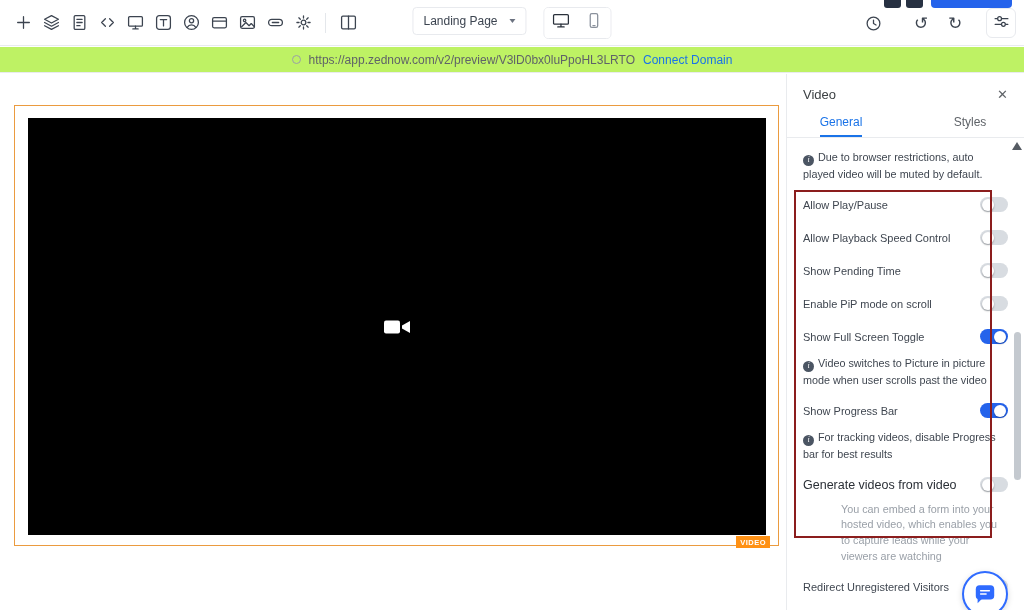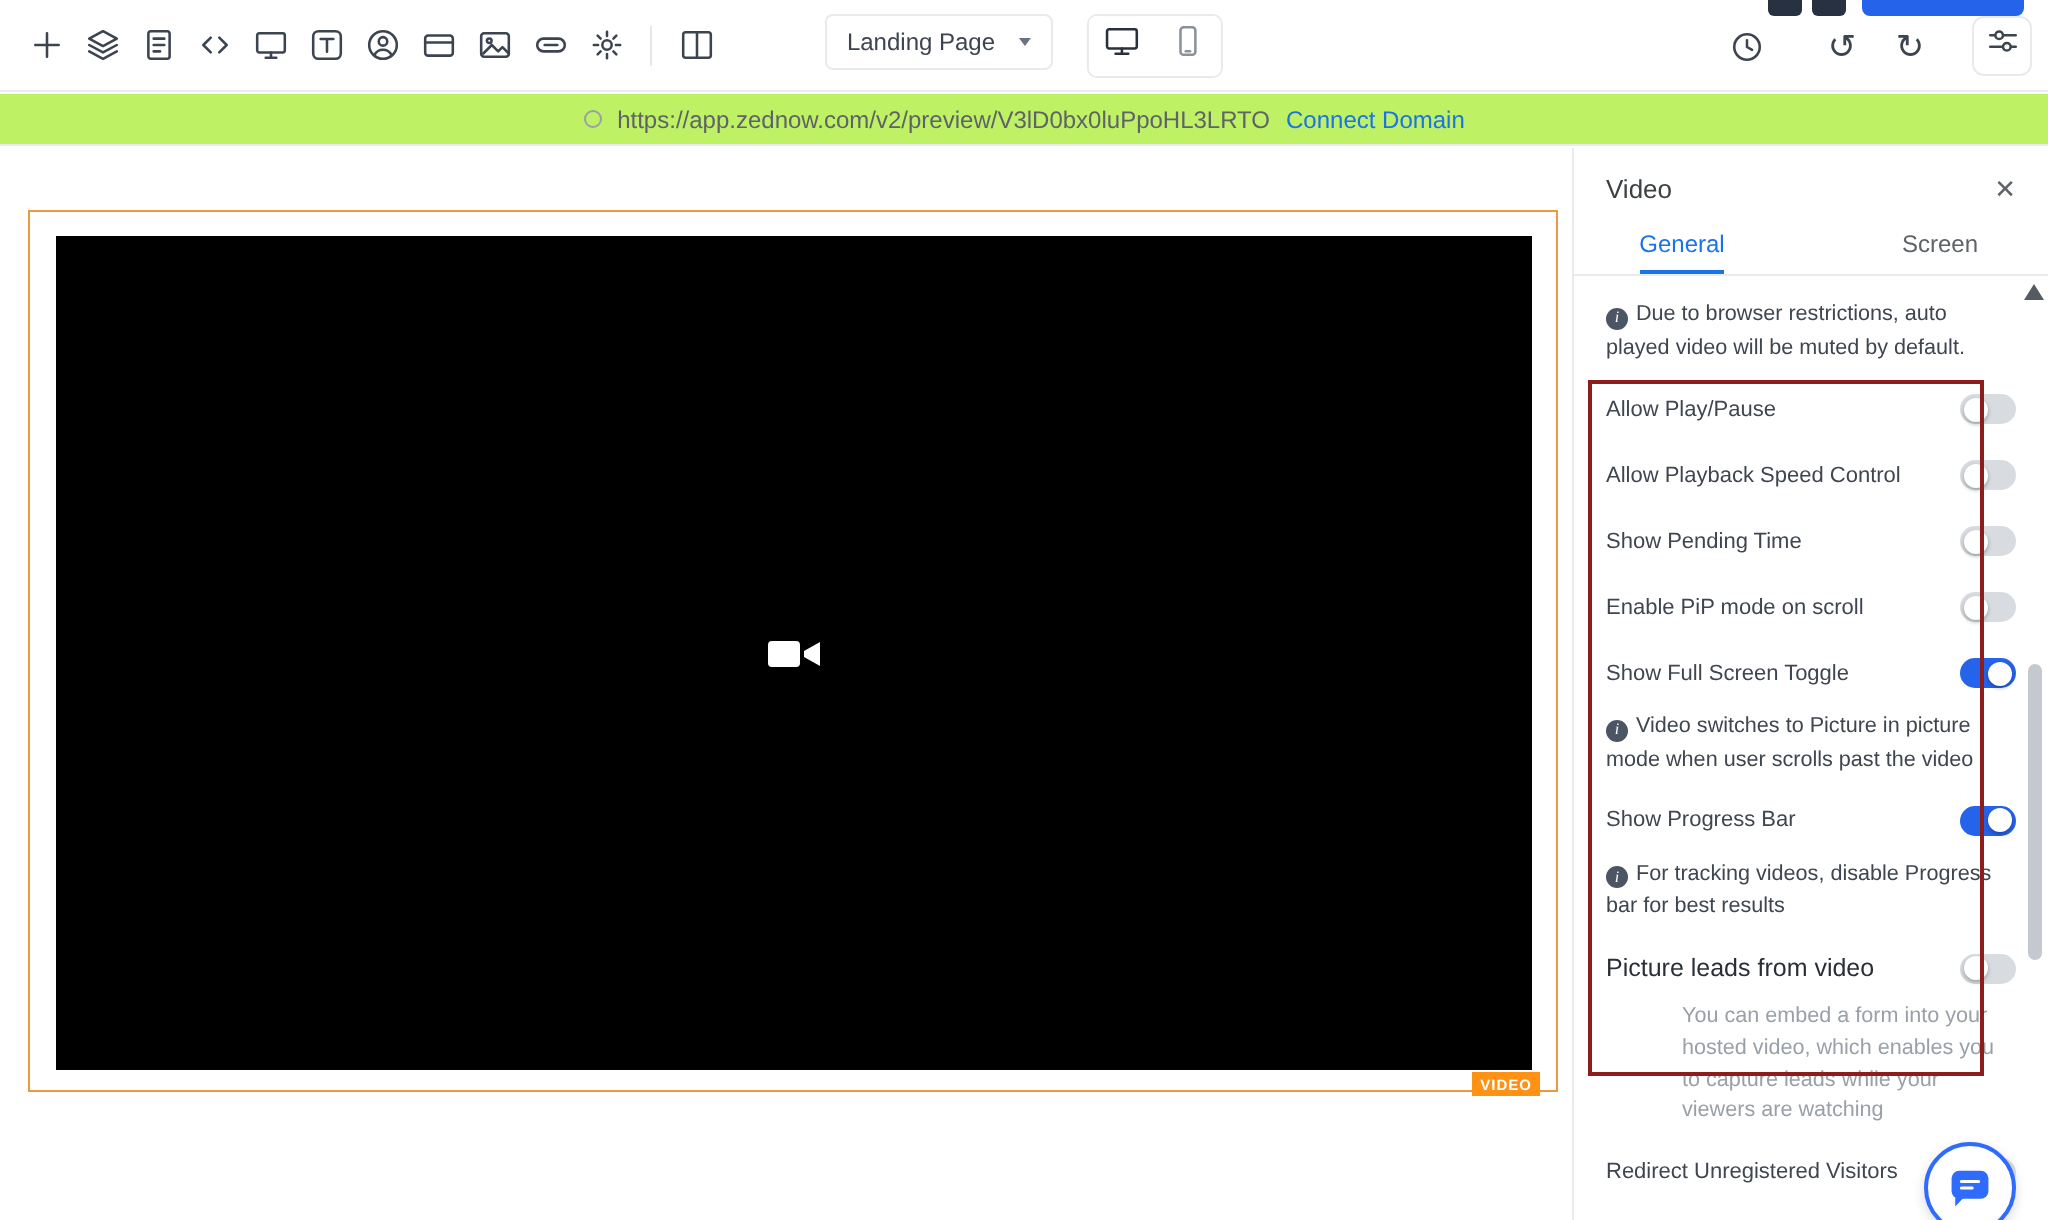--- a/index.html
+++ b/index.html
@@ -273,21 +273,21 @@
 </div>
 
 <div class="panel">
   <div class="panel-head">
     <span class="panel-title">Video</span>
     <span class="panel-close">✕</span>
   </div>
 
   <div class="tabs">
       <div class="tab active"><span class="tab-inner">General</span></div>
-      <div class="tab"><span class="tab-inner">Screen</span></div>
+      <div class="tab"><span class="tab-inner">Styles</span></div>
     </div>
 
   <div class="notice">
     <span class="info-i">i</span><span>Due to browser restrictions, auto played video will be muted by default.</span>
   </div>
 
   <div class="rows">
       <div class="trow">
         <span class="tlabel">Allow Play/Pause</span>
         <span class="switch">
@@ -320,21 +320,21 @@
       </div>
       <div class="infonote"><span class="info-i">i</span>Video switches to Picture in picture mode when user scrolls past the video</div>
       <div class="trow">
         <span class="tlabel">Show Progress Bar</span>
         <span class="switch on">
           <span class="knob"></span>
         </span>
       </div>
       <div class="infonote"><span class="info-i">i</span>For tracking videos, disable Progress bar for best results</div>
       <div class="trow emph">
-        <span class="tlabel">Picture leads from video</span>
+        <span class="tlabel">Generate videos from video</span>
         <span class="switch">
           <span class="knob"></span>
         </span>
       </div>
       <div class="descnote">You can embed a form into your hosted video, which enables you to capture leads while your viewers are watching</div>
       <div class="trow">
         <span class="tlabel">Redirect Unregistered Visitors</span>
         <span class="switch">
           <span class="knob"></span>
         </span>

